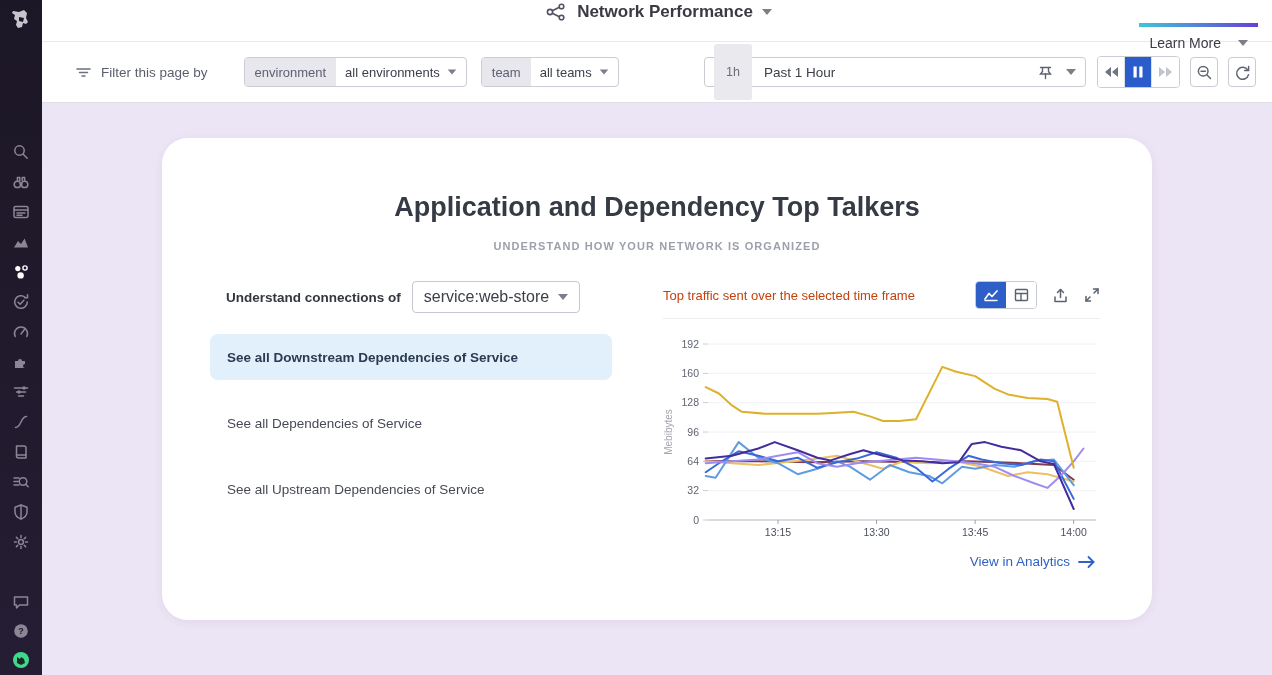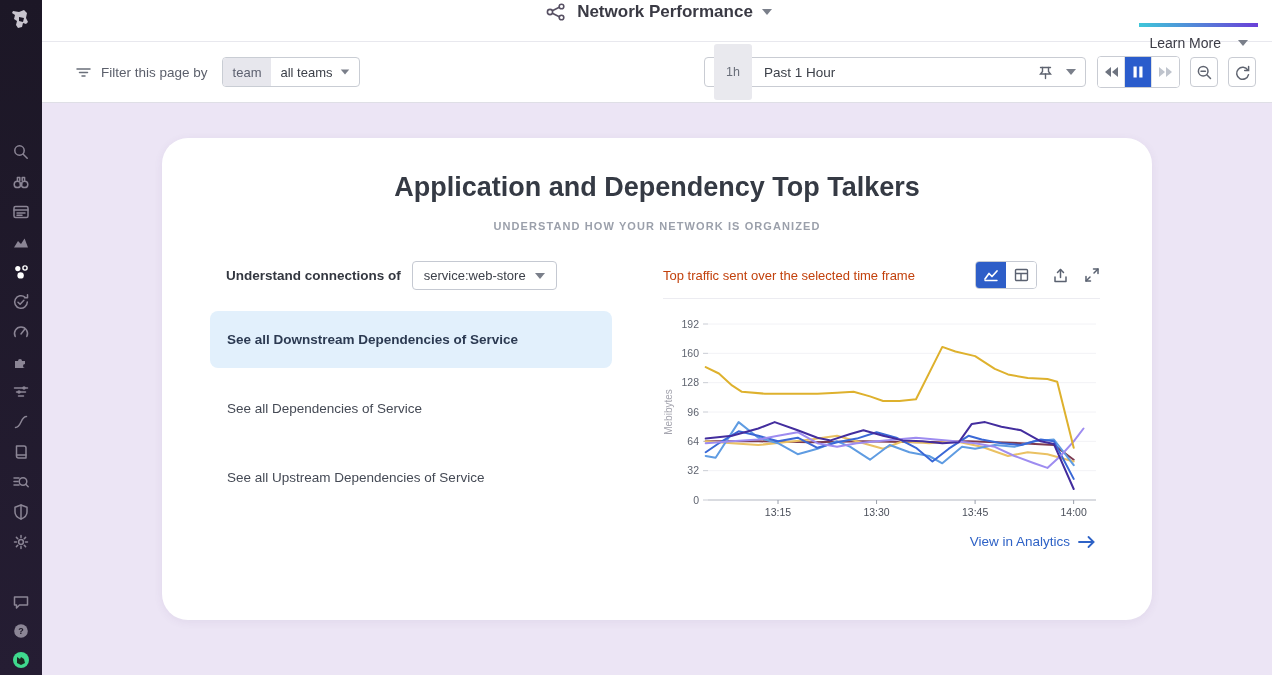--- a/index.html
+++ b/index.html
@@ -57,32 +57,32 @@
     border-right:1px solid #dcdfe4; cursor:pointer; }
   .ctrl:last-child { border-right:none; }
   .ctrl.active { background:#2a5ccc; }
   .sq-btn { width:28px; height:30px; border:1px solid #c9ccd3; border-radius:4px; background:#fff;
     display:flex; align-items:center; justify-content:center; margin-left:10px; cursor:pointer; }
 
   
   .content { flex:1; overflow:hidden; }
   .card { width:990px; height:482px; margin:35px auto 0; background:#fff; border-radius:26px;
     box-shadow:0 2px 10px rgba(80,60,120,.07); }
-  .card-title { text-align:center; padding-top:34px; font-size:27px; font-weight:700; color:#353a44; }
+  .card-title { text-align:center; padding-top:54px; font-size:27px; font-weight:700; color:#353a44; }
   .card-sub { text-align:center; margin-top:17px; font-size:11px; font-weight:700;
     letter-spacing:1.1px; color:#9ba0ab; }
   .cols { display:flex; margin:29px 0 0 48px; }
   .col-left { width:402px; }
   .connect-row { display:flex; align-items:center; gap:11px; }
   .connect-label { font-size:13.5px; font-weight:700; color:#333740;margin-left:16px; }
   .svc-select { display:flex; align-items:center; gap:9px; border:1px solid #c5c9d2; border-radius:4px;
-    padding:6px 11px; font-size:13px; color:#3c4049; cursor:pointer; background:#fff; }
+    padding:6px 11px; font-size:16px; color:#3c4049; cursor:pointer; background:#fff; }
   .options { margin-top:21px; }
-  .option { height:57px; border-radius:8px; display:flex; align-items:center; padding-left:17px;
-    font-size:13.5px; color:#454a55; margin-bottom:12px; cursor:pointer; }
+  .option { height:46px; border-radius:8px; display:flex; align-items:center; padding-left:17px;
+    font-size:13.5px; color:#454a55; margin-bottom:20px; cursor:pointer; }
   .option.active { background:#e2f0fc; color:#2c3a52; font-weight:700; }
   .col-right { margin-left:51px; width:437px; }
   .chart-head { display:flex; align-items:center; }
   .chart-title { font-size:13px; color:#c2410c; flex:1; }
   .toggle-group { display:flex; border:1px solid #c6cad3; border-radius:4px; overflow:hidden; }
   .toggle { width:30px; height:26px; display:flex; align-items:center; justify-content:center;
     background:#fff; cursor:pointer; }
   .toggle.active { background:#2e5ec8; }
   .hd-btn { margin-left:15px; cursor:pointer; display:flex; align-items:center; }
   .chart-divider { border-bottom:1px solid #ececf1; margin-top:9px; }
@@ -211,20 +211,27 @@
         <svg width="17" height="17" viewBox="0 0 17 17">
           <g stroke="#6a6f7a" stroke-width="1.5" stroke-linecap="round">
             <line x1="2" y1="5" x2="15" y2="5"></line>
               <line x1="4.5" y1="8.5" x2="12.5" y2="8.5"></line>
               <line x1="7" y1="12" x2="10" y2="12"></line>
           </g>
         </svg>
         <span>Filter this page by</span>
       </div>
 
+      <div class="pill ml36">
+        <span class="key">environment</span>
+        <span class="val">
+            <span>all environments</span>
+            <span class="chev"></span>
+          </span>
+      </div>
       <div class="pill ml14">
         <span class="key">team</span>
         <span class="val">
             <span>all teams</span>
             <span class="chev"></span>
           </span>
       </div>
 
       <div class="timebox">
         <span class="time-badge">1h</span>

